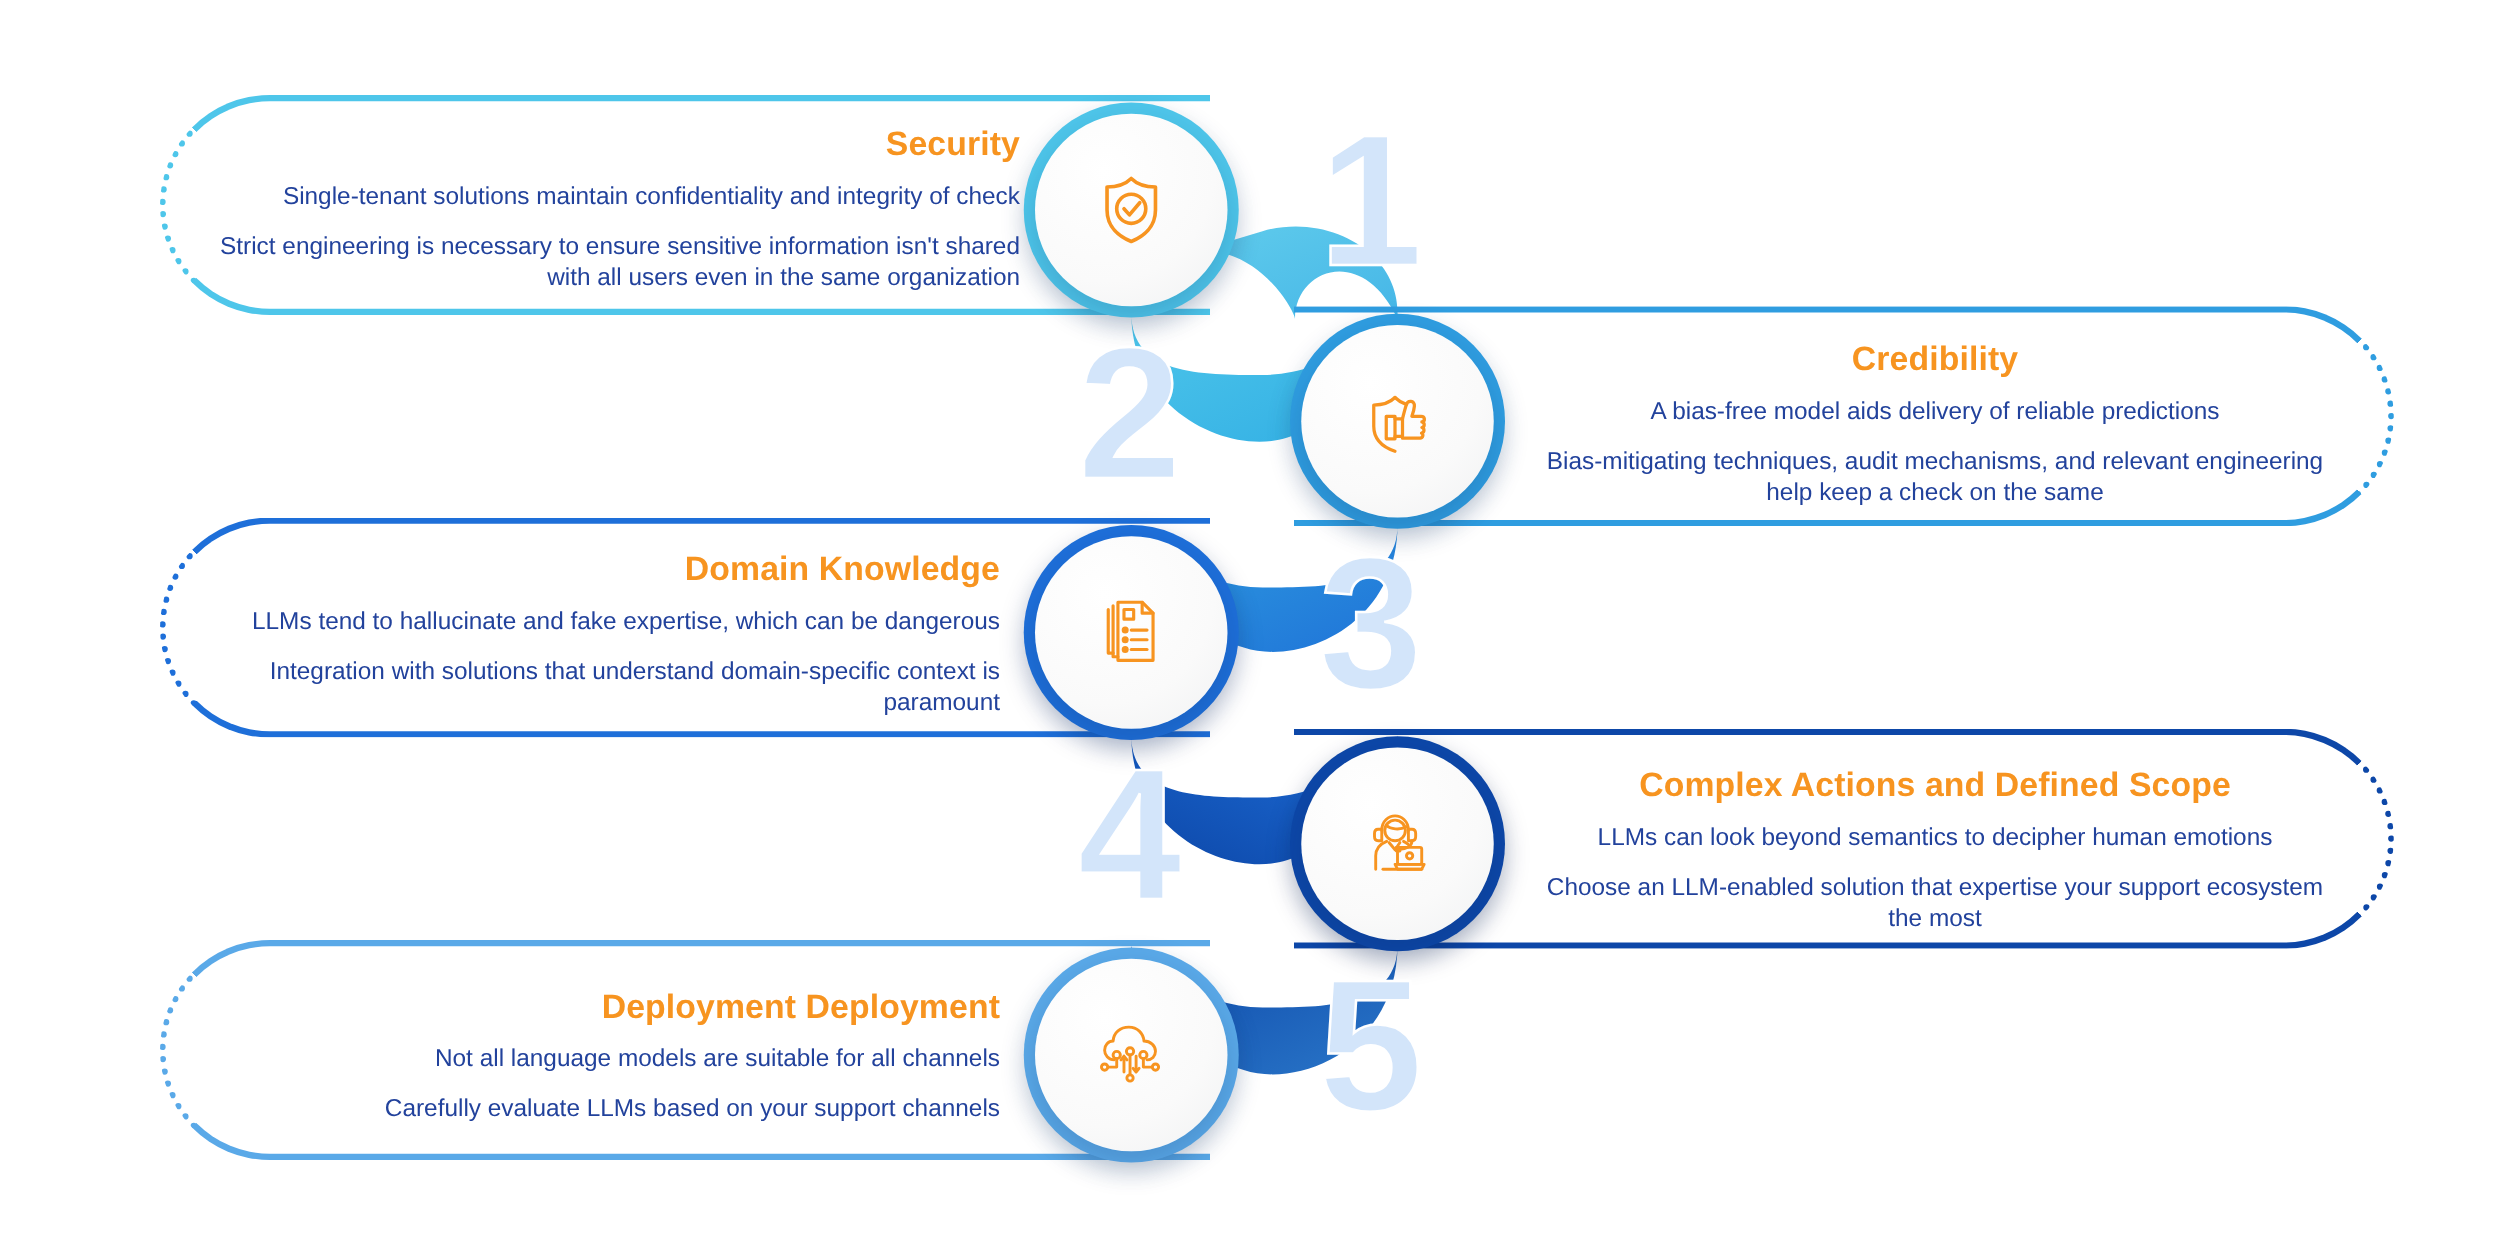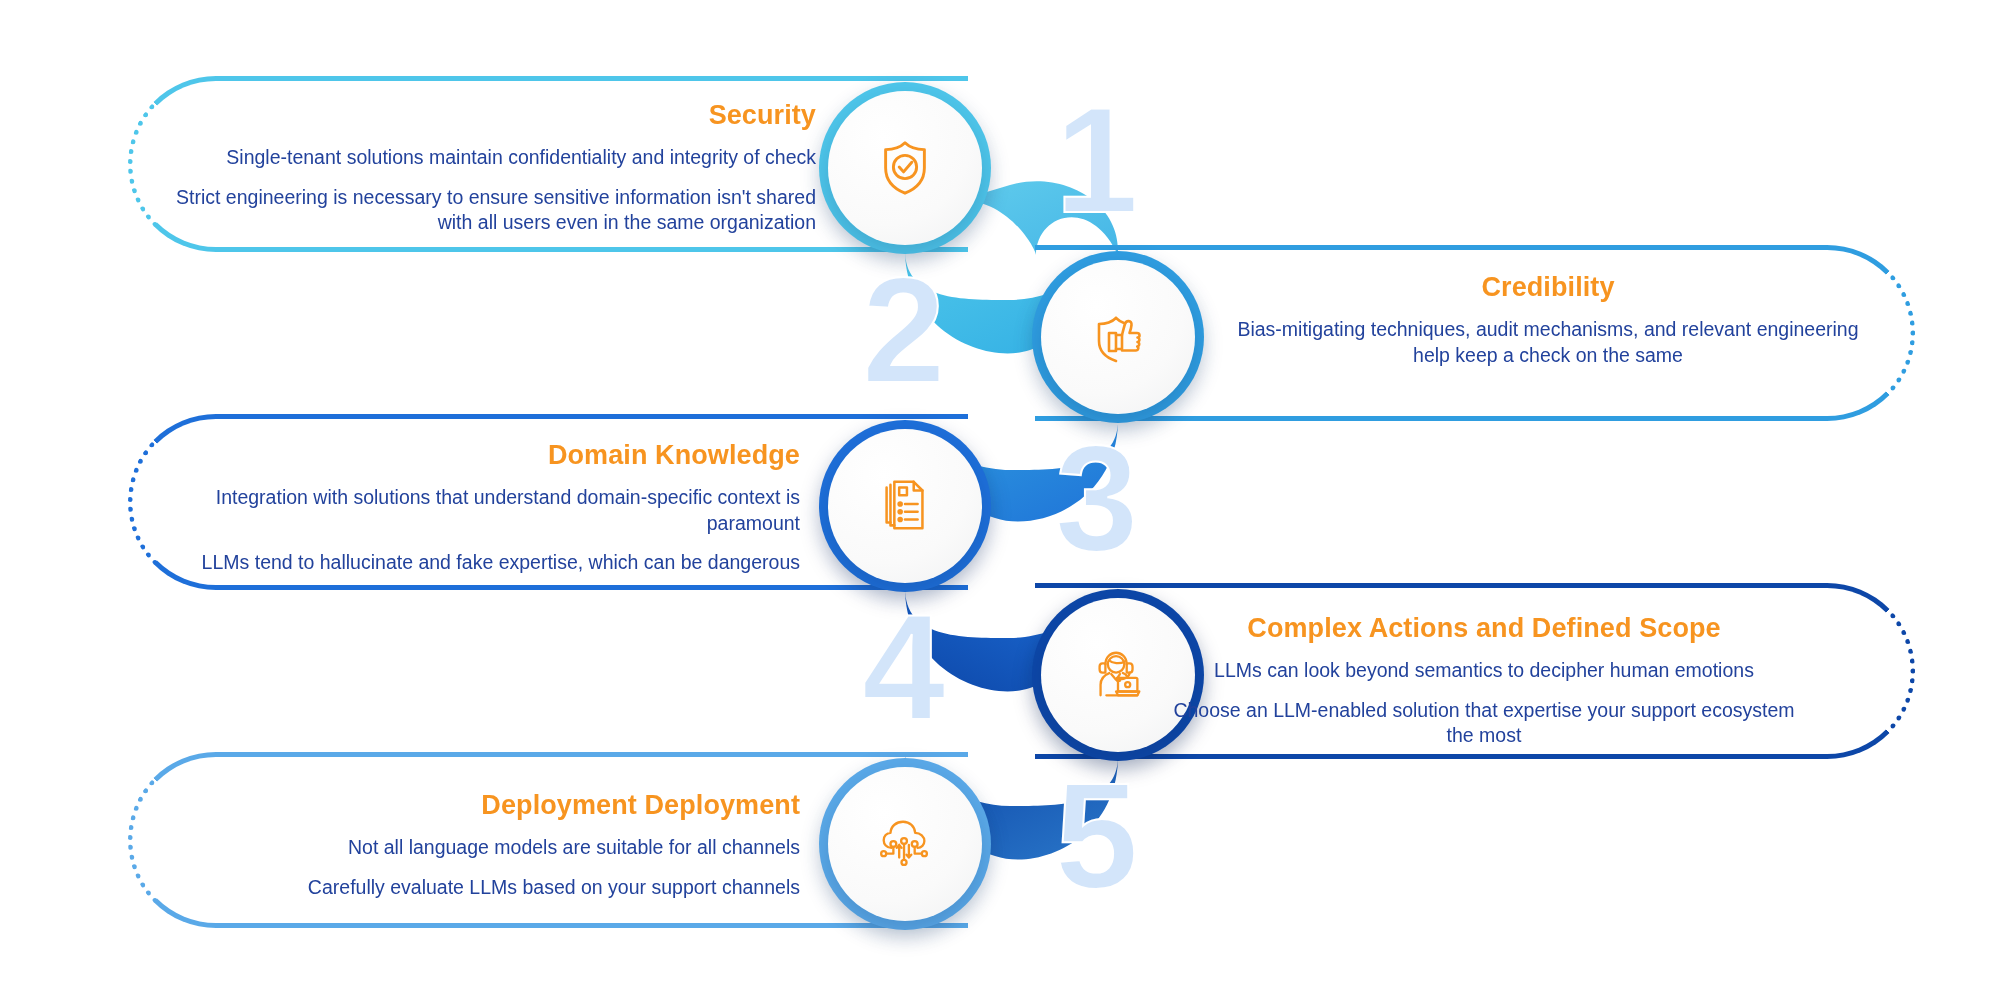--- a/index.html
+++ b/index.html
@@ -212,20 +212,21 @@
         <path d="M30 30 L36 30 L36 44 L30 44"></path>
         <path d="M36 30 C36 30 38 22 39 19 C40 15 46 15 45.5 20 C45.2 23.5 43.5 28 43.5 28 L51 28 C54 28 54.5 32 51.5 32.5 L51.5 32.5 C54 33 54 36.5 51.5 37 C53.8 37.6 53.8 41 51.2 41.5 C53 42.3 52.6 45.4 50 45.5 L36 45.5"></path>
       </svg>
     </div>
   </div>
 
   <div class="bignum" style="left:862px;top:255px;">2</div>
 
   <div class="txt l" style="left:1228px;top:272px;width:640px;">
     <h3>Credibility</h3>
+    <p>A bias-free model aids delivery of reliable predictions</p>
     <p>Bias-mitigating techniques, audit mechanisms, and relevant engineering help keep a check on the same</p>
   </div>
 
   <div class="band left" style="left:128px;top:414px;width:840px;height:176px;border-color:#1e6fd9;"></div>
 
   <div class="node" style="left:819px;top:420px;">
     <div class="ring" style="background:#1e6fd9;box-shadow:0 8px 20px rgba(10,40,100,.25);"></div>
     <div class="disc">
       <svg width="62" height="62" viewBox="0 0 64 64" fill="none" stroke="#f79420" stroke-width="2.6" stroke-linecap="round" stroke-linejoin="round">
         <path d="M13 13 L13 49 L17 49"></path>
@@ -240,22 +241,22 @@
         <circle cx="27" cy="46" r="1.6" fill="#f79420"></circle>
         <path d="M32 46 L45 46"></path>
       </svg>
     </div>
   </div>
 
   <div class="bignum" style="left:1055px;top:423px;">3</div>
 
   <div class="txt r" style="left:160px;top:440px;width:640px;">
     <h3>Domain Knowledge</h3>
+    <p>LLMs tend to hallucinate and fake expertise, which can be dangerous</p>
     <p>Integration with solutions that understand domain-specific context is paramount</p>
-    <p>LLMs tend to hallucinate and fake expertise, which can be dangerous</p>
   </div>
 
   <div class="band right" style="left:1035px;top:583px;width:880px;height:176px;border-color:#0d47a8;"></div>
 
   <div class="node" style="left:1032px;top:589px;">
     <div class="ring" style="background:#0d47a8;box-shadow:0 8px 20px rgba(6,30,80,.28);"></div>
     <div class="disc">
       <svg width="62" height="62" viewBox="0 0 64 64" fill="none" stroke="#f79420" stroke-width="2.4" stroke-linecap="round" stroke-linejoin="round">
         <path d="M19 21 C19 13, 25 9, 30 9 C35 9, 41 13, 41 21"></path>
         <path d="M19 20 L16 20 C14 20 13 21.5 13 23.5 L13 26 C13 28 14 29.5 16 29.5 L19 29.5 Z"></path>
@@ -270,21 +271,21 @@
         <path d="M20 53 L52 53"></path>
         <rect x="32" y="35" width="20" height="14" rx="1.5"></rect>
         <circle cx="42" cy="42" r="2.6"></circle>
         <path d="M30 49 L54 49 L52 53 L32 53 Z"></path>
       </svg>
     </div>
   </div>
 
   <div class="bignum" style="left:862px;top:592px;">4</div>
 
-  <div class="txt l" style="left:1164px;top:613px;width:640px;">
+  <div class="txt l" style="left:1228px;top:613px;width:640px;">
     <h3>Complex Actions and Defined Scope</h3>
     <p>LLMs can look beyond semantics to decipher human emotions</p>
     <p>Choose an LLM-enabled solution that expertise your support ecosystem the most</p>
   </div>
 
   <div class="band left" style="left:128px;top:752px;width:840px;height:176px;border-color:#5aa9e8;"></div>
 
   <div class="node" style="left:819px;top:758px;">
     <div class="ring" style="background:#5aa9e8;box-shadow:0 8px 20px rgba(20,60,110,.20);"></div>
     <div class="disc">

